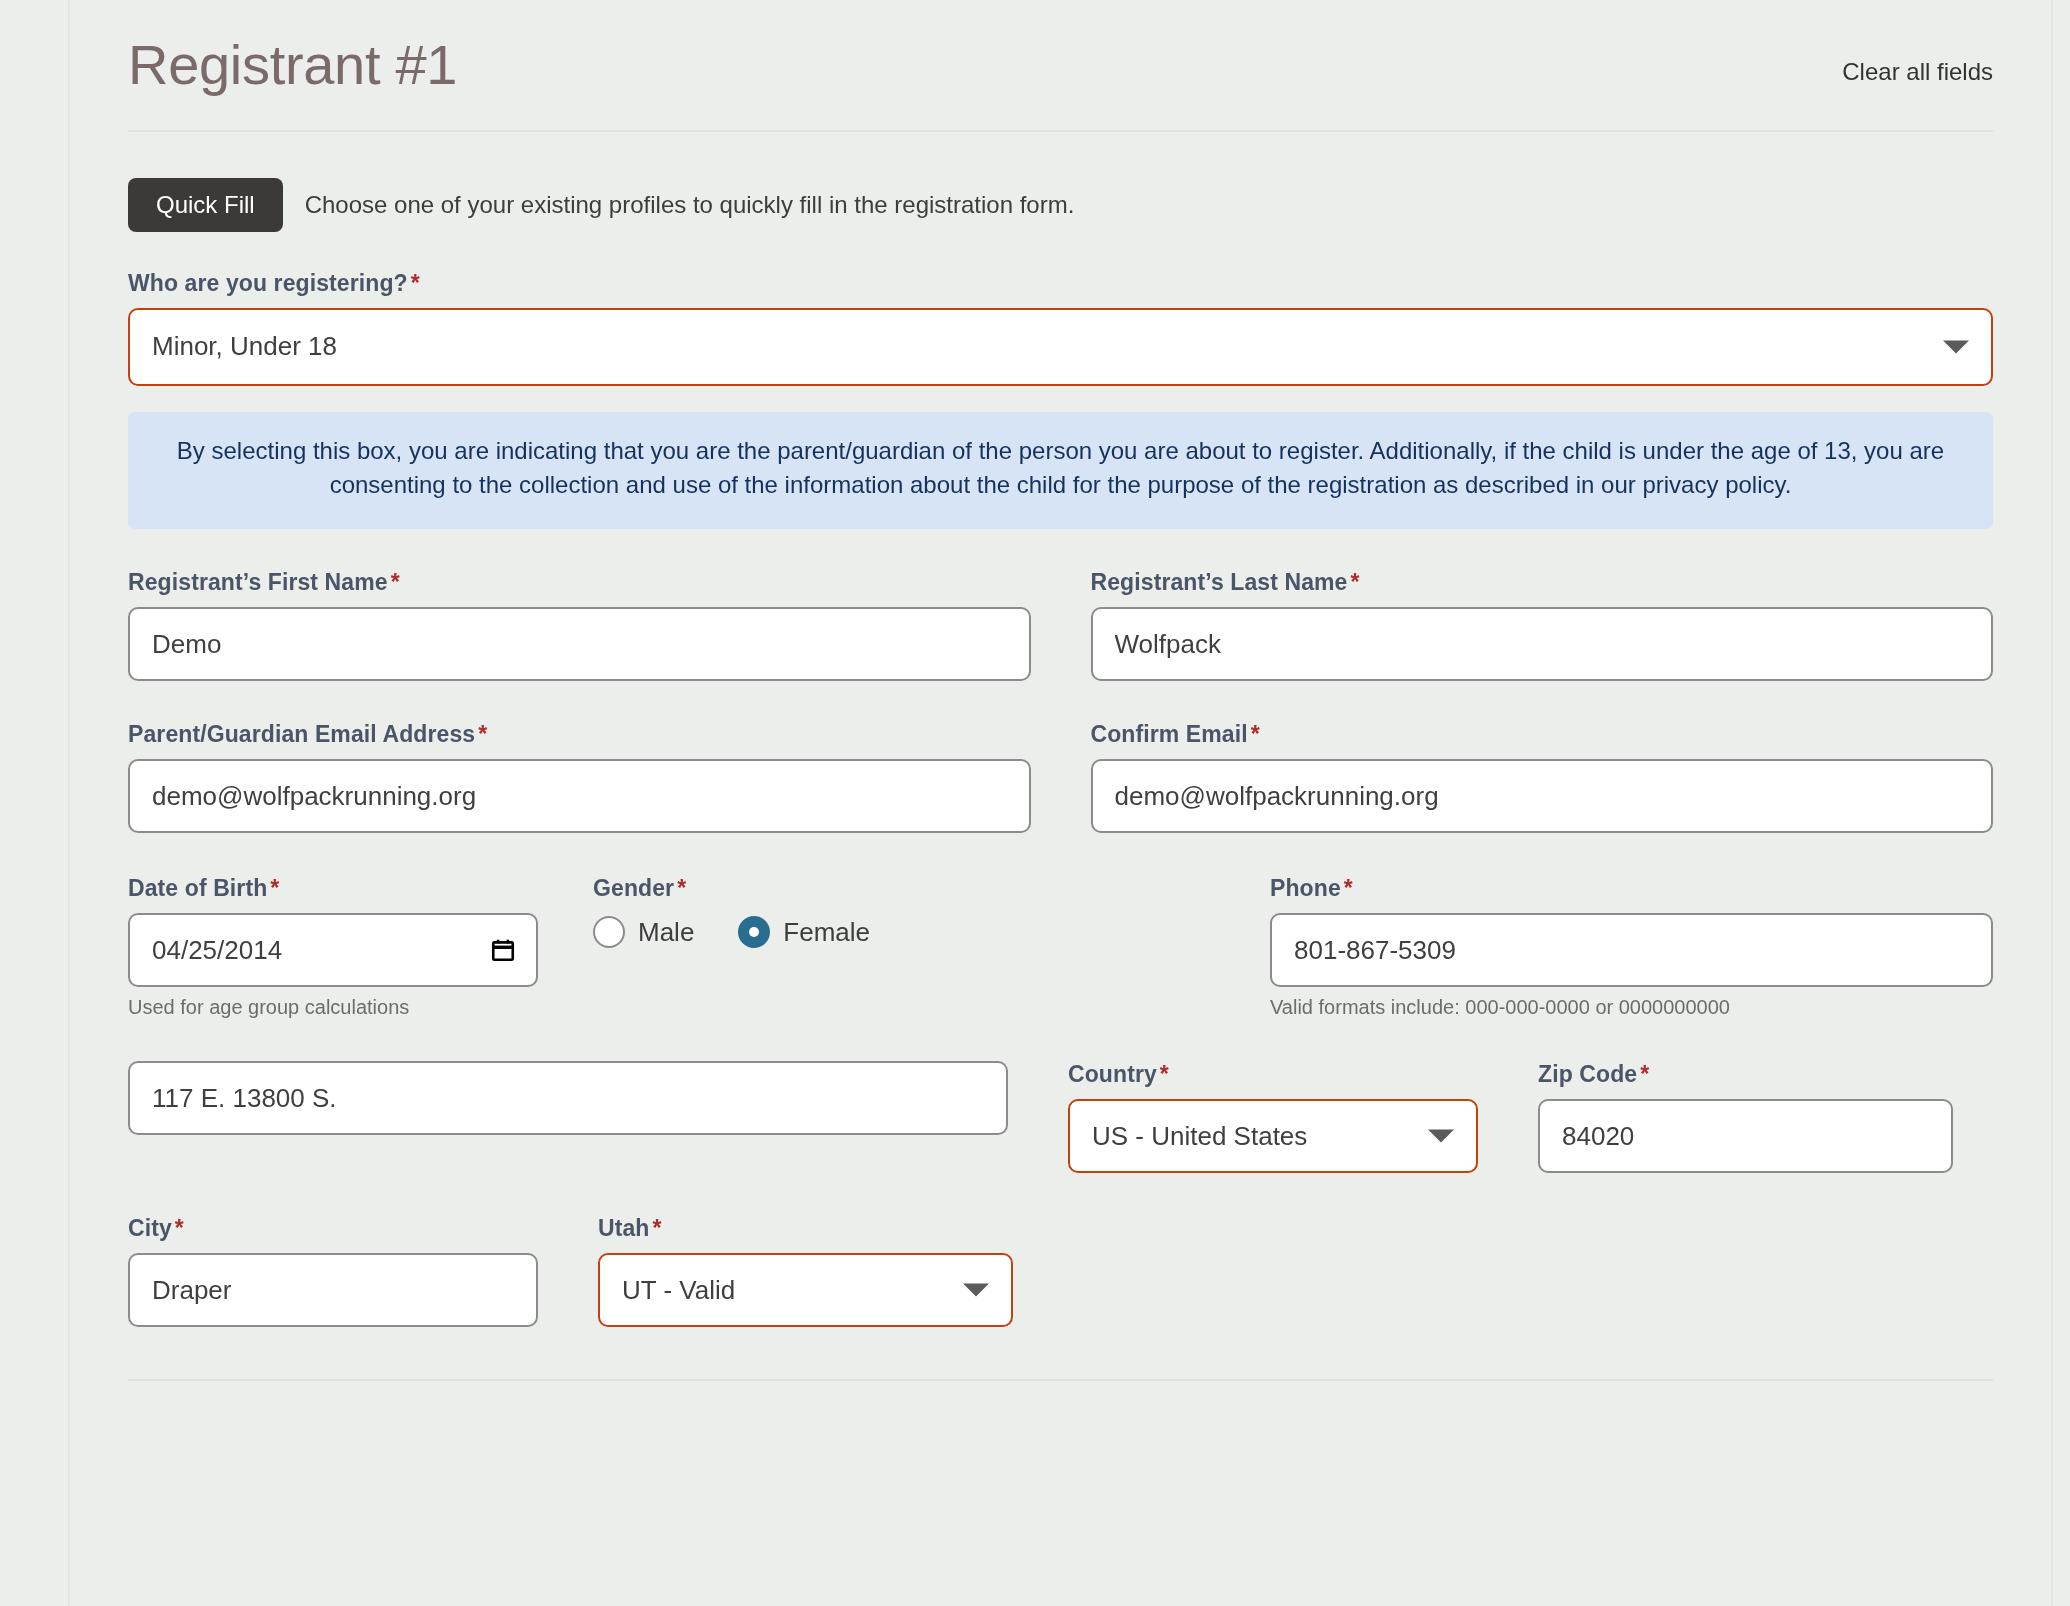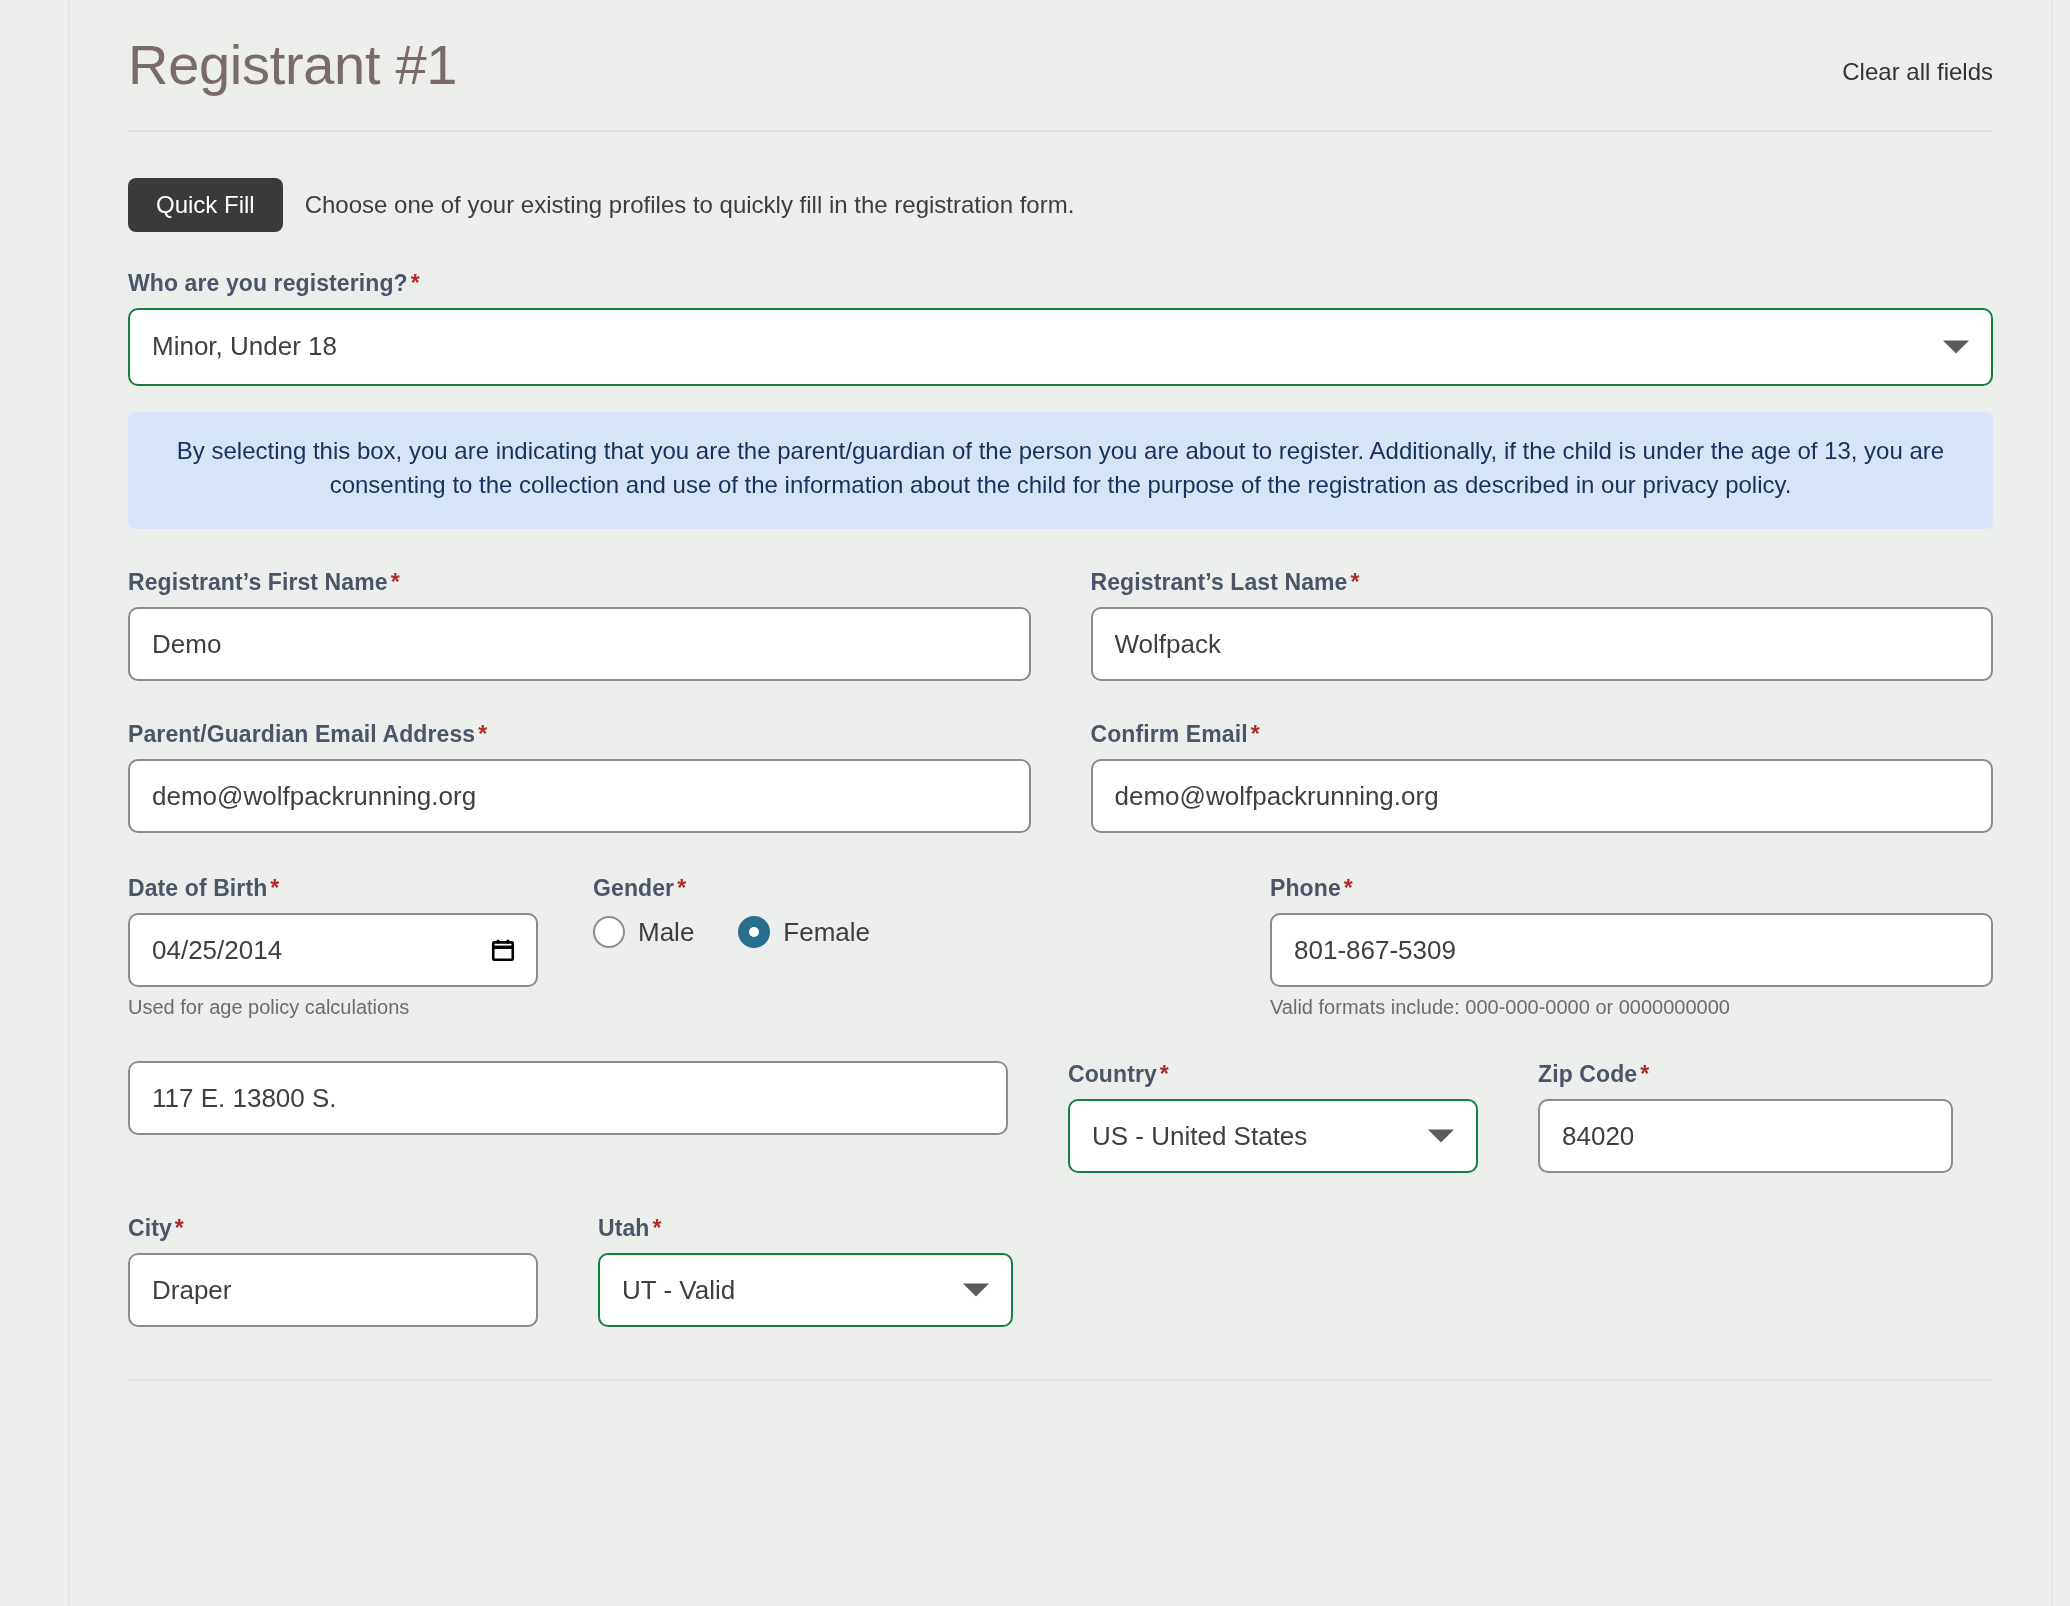--- a/index.html
+++ b/index.html
@@ -128,21 +128,21 @@
     font-size: 20px;
     color: #6c6c6c;
     margin-top: 9px;
   }
 
   
   .select {
     position: relative;
     width: 100%;
     height: 74px;
-    border: 2px solid #15803d;
+    border: 2px solid #c2410c;
     border-radius: 10px;
     background: #ffffff;
     display: flex;
     align-items: center;
     padding: 0 22px;
     cursor: pointer;
   }
   .select .value {
     font-size: 26px;
     color: #3f3f3f;
@@ -320,21 +320,21 @@
         </label>
         <div class="date-wrap">
           <input class="input" type="text" value="04/25/2014" style="">
           <svg class="cal-icon" viewBox="0 0 24 24" fill="none" stroke="#000000" stroke-width="2.4">
             <rect x="3" y="5" width="18" height="16" rx="1"></rect>
             <line x1="3" y1="9.5" x2="21" y2="9.5" stroke-width="3.2"></line>
             <line x1="7.5" y1="2.5" x2="7.5" y2="6"></line>
             <line x1="16.5" y1="2.5" x2="16.5" y2="6"></line>
           </svg>
         </div>
-        <div class="help-text">Used for age policy calculations</div>
+        <div class="help-text">Used for age group calculations</div>
       </div>
 
       <div class="gap-a"></div>
 
       <div class="gender-col">
         <label class="field-label">
           <span>Gender</span><span class="req">*</span>
         </label>
         <div class="radio-group">
           <div class="radio-item">

